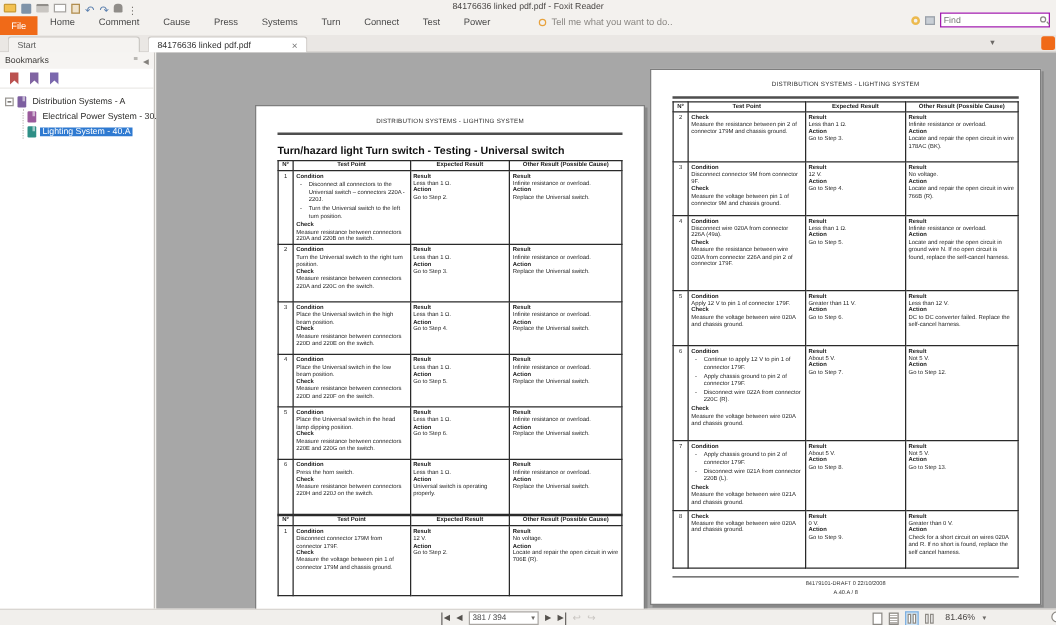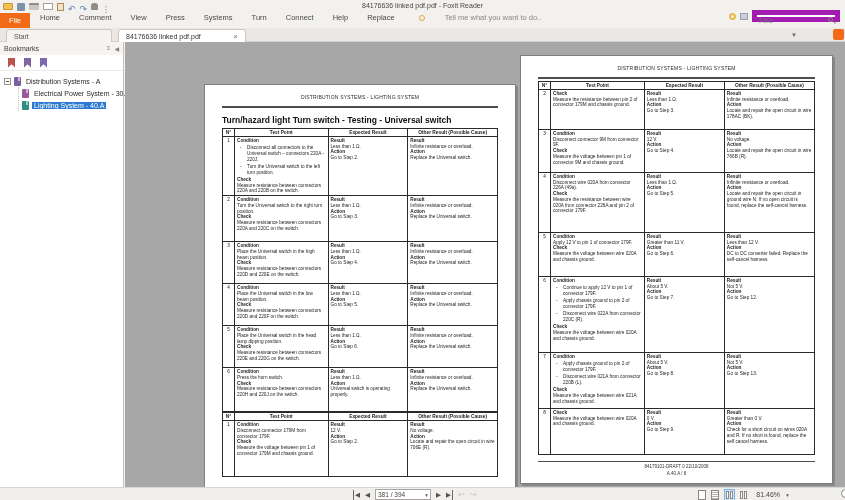--- a/index.html
+++ b/index.html
@@ -19,28 +19,28 @@
   .qi-redo::before { content:"↷"; font-size:9px; color:#5a7fae; line-height:9px; }
   .qi-user { width:7px; height:7px; background:#908d89; border-radius:3px 3px 1px 1px; }
   .qi-more::before { content:"⋮"; font-size:8px; color:#77746f; line-height:9px; }
   #window-title { position:absolute; left:0; right:0; top:2px; text-align:center; font-size:7px; color:#4a4745; }
 
   
   #menubar { position:absolute; left:0; top:13px; width:100%; height:15px; background:#f3f1ee; display:flex; align-items:flex-start; }
   #file-btn { width:30px; height:15px; background:#f06a18; color:#fff; font-size:7.5px; display:flex; align-items:center; justify-content:center; flex:none; }
   #menu-items { display:flex; gap:19px; margin-left:10px; font-size:7.5px; color:#4a4a4a; }
   .menu-item { cursor:default; }
-  #tellme { display:flex; align-items:center; gap:20px; margin-left:24px; font-size:7.5px; color:#8a8783; }
+  #tellme { display:flex; align-items:center; gap:4px; margin-left:39px; font-size:7.5px; color:#8a8783; }
   .bulb { width:6px; height:6px; border:1.5px solid #e8a23c; border-radius:50%; display:inline-block; }
 
   
   #find-area { position:absolute; right:5px; top:10px; display:flex; align-items:center; gap:4px; }
   .ic-highlight { width:7px; height:7px; border:2px solid #ecba4e; border-radius:50%; }
   .ic-findprev { width:8px; height:7px; background:#c9cfd6; border:1px solid #9aa0a8; }
-  #find-box { position:relative; width:88px; height:12px; background:#fff; border:5px solid #a21caf; }
+  #find-box { position:relative; width:88px; height:12px; background:#fff; border:1px solid #a21caf; }
   #find-box input { position:absolute; left:2px; top:0; width:72px; height:10px; border:none; outline:none; font-size:7px; color:#5a5855; font-family:"Liberation Sans", sans-serif; background:transparent; }
   .mag { position:absolute; right:2px; top:2px; width:5px; height:5px; border:1px solid #8a8784; border-radius:50%; }
   .mag::after { content:""; position:absolute; left:4px; top:4px; width:3px; height:1px; background:#8a8784; transform:rotate(45deg); }
 
   
   #tabbar { position:absolute; left:0; top:28px; width:100%; height:14px; background:#eae7e4; border-bottom:1px solid #d4d1cd; }
   .tab { position:absolute; top:1px; height:13px; display:flex; align-items:center; font-size:7px; color:#555; padding:0 7px; border:1px solid #ccc9c5; border-bottom:none; border-radius:3px 3px 0 0; background:#f5f3f1; }
   #tab-start { left:6px; width:106px; }
   #tab-doc { left:118px; width:128px; background:#fff; color:#333; }
   #tab-doc .close { margin-left:auto; color:#777; font-size:8px; cursor:default; }
@@ -137,27 +137,27 @@
         <span class="qat-ic qi-more"></span>
       </div>
     <div id="window-title">84176636 linked pdf.pdf - Foxit Reader</div>
   </div>
 
   <div id="menubar">
     <div id="file-btn">File</div>
     <div id="menu-items">
         <span class="menu-item">Home</span>
         <span class="menu-item">Comment</span>
-        <span class="menu-item">View</span>
+        <span class="menu-item">Cause</span>
         <span class="menu-item">Press</span>
         <span class="menu-item">Systems</span>
         <span class="menu-item">Turn</span>
         <span class="menu-item">Connect</span>
-        <span class="menu-item">Help</span>
-        <span class="menu-item">Replace</span>
+        <span class="menu-item">Test</span>
+        <span class="menu-item">Power</span>
       </div>
     <div id="tellme">
       <span class="bulb"></span>
       <span>Tell me what you want to do..</span>
     </div>
   </div>
 
   <div id="find-area">
     <span class="ic-highlight"></span>
     <span class="ic-findprev"></span>

